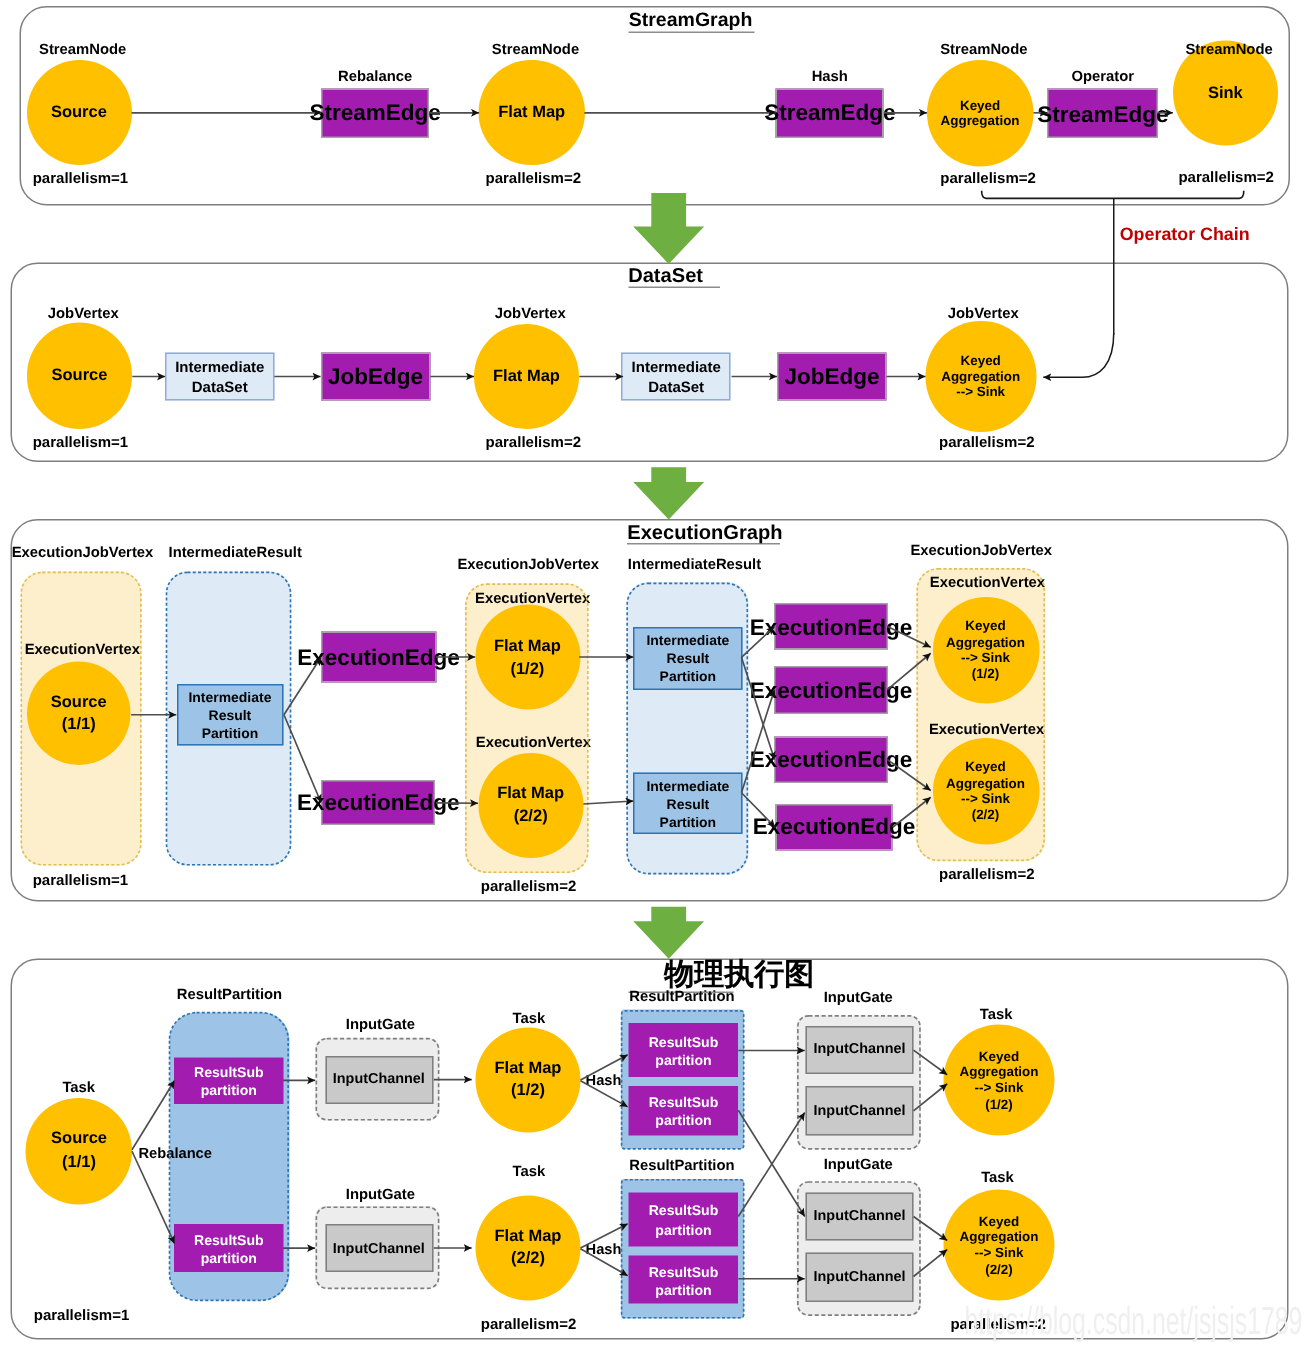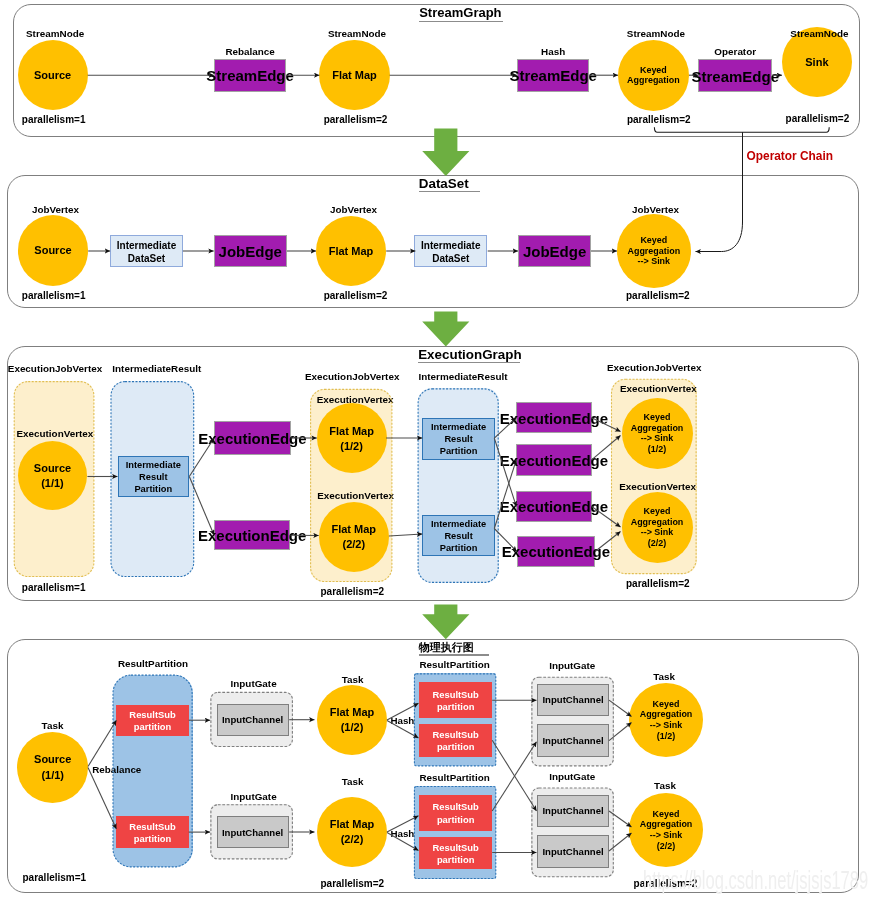--- a/index.html
+++ b/index.html
@@ -18,21 +18,21 @@
         font-weight:bold;line-height:1.40;}
   .circ span{white-space:pre-line;display:block;padding-top:1px;}
   .circ.tight{line-height:1.205;}
   .circ.tight span{padding-top:0.5px;}
   .box{position:absolute;display:flex;align-items:center;justify-content:center;
        text-align:center;font-weight:bold;box-sizing:border-box;line-height:1.30;}
   .box span{white-space:pre-line;display:block;padding-top:1.5px;}
   .gbox{background:#a21caf;border:1px solid #a3a3a3;font-size:15px;}
   .lbbox{background:#DEEAF6;border:1px solid #8FAADC;font-size:10.0px;}
   .mbbox{background:#9DC3E6;border:1px solid #2E75B6;font-size:9.3px;}
-  .dbbox{background:#ef4444;color:#fff;font-size:9.4px;}
+  .dbbox{background:#a21caf;color:#fff;font-size:9.4px;}
   .cbox{background:#C9C9C9;border:1px solid #7f7f7f;font-size:9.6px;}
   .dashY{position:absolute;background:#FDEFCC;border-radius:14px;box-sizing:border-box;}
   .dashB{position:absolute;background:#DEEAF6;border-radius:14px;box-sizing:border-box;}
   .solidB{position:absolute;background:#9DC3E6;border-radius:14px;box-sizing:border-box;}
   .dashG{position:absolute;background:#EDEDED;border-radius:7px;box-sizing:border-box;}
   svg.bg{position:absolute;left:0;top:0;width:869px;height:897px;pointer-events:none;overflow:visible;}
   svg.ov{position:absolute;left:0;top:0;width:869px;height:897px;pointer-events:none;overflow:visible;}
   .red{color:#C00000;font-weight:bold;font-size:11.9px;position:absolute;white-space:nowrap;line-height:1;text-align:center;}
   .lbl{position:absolute;font-weight:bold;font-size:9.8px;white-space:nowrap;line-height:1;}
   .wm{position:absolute;color:#EFEFEF;font-size:26px;white-space:nowrap;line-height:1;transform:scaleX(0.636);transform-origin:left top;}
@@ -181,21 +181,21 @@
 <div class="box gbox" style="left:516.3px;top:443.9px;width:75.3px;height:31.9px;">
       <span>ExecutionEdge</span>
     </div>
 <div class="box gbox" style="left:516.3px;top:490.5px;width:75.3px;height:31.7px;">
       <span>ExecutionEdge</span>
     </div>
 <div class="box gbox" style="left:516.8px;top:536.2px;width:78.3px;height:30.6px;">
       <span>ExecutionEdge</span>
     </div>
 <div class="panel" style="left:7.2px;top:638.8px;width:852.3px;height:254.5px;"></div>
-<div class="ttl" style="left:418.8px;top:640.0px;font-size:13.4px;"><span style="font-size:11px;">物理执行图</span><i style="width:69.9px;margin-top:1.0px;"></i></div>
+<div class="ttl" style="left:418.8px;top:640.0px;font-size:13.4px;"><span style="font-size:20px;margin-left:24px;">物理执行图</span><i style="width:69.9px;margin-top:1.0px;"></i></div>
 <div class="cap" style="left:-27.5px;top:720.6px;width:160px;">Task</div>
 <div class="cap" style="left:272.6px;top:674.6px;width:160px;">Task</div>
 <div class="cap" style="left:272.6px;top:777.4px;width:160px;">Task</div>
 <div class="cap" style="left:584.1px;top:672.4px;width:160px;">Task</div>
 <div class="cap" style="left:585.0px;top:781.3px;width:160px;">Task</div>
 <div class="cap" style="left:73.0px;top:658.9px;width:160px;">ResultPartition</div>
 <div class="cap" style="left:374.6px;top:660.4px;width:160px;">ResultPartition</div>
 <div class="cap" style="left:374.6px;top:773.4px;width:160px;">ResultPartition</div>
 <div class="cap" style="left:173.6px;top:679.2px;width:160px;">InputGate</div>
 <div class="cap" style="left:173.6px;top:791.9px;width:160px;">InputGate</div>

